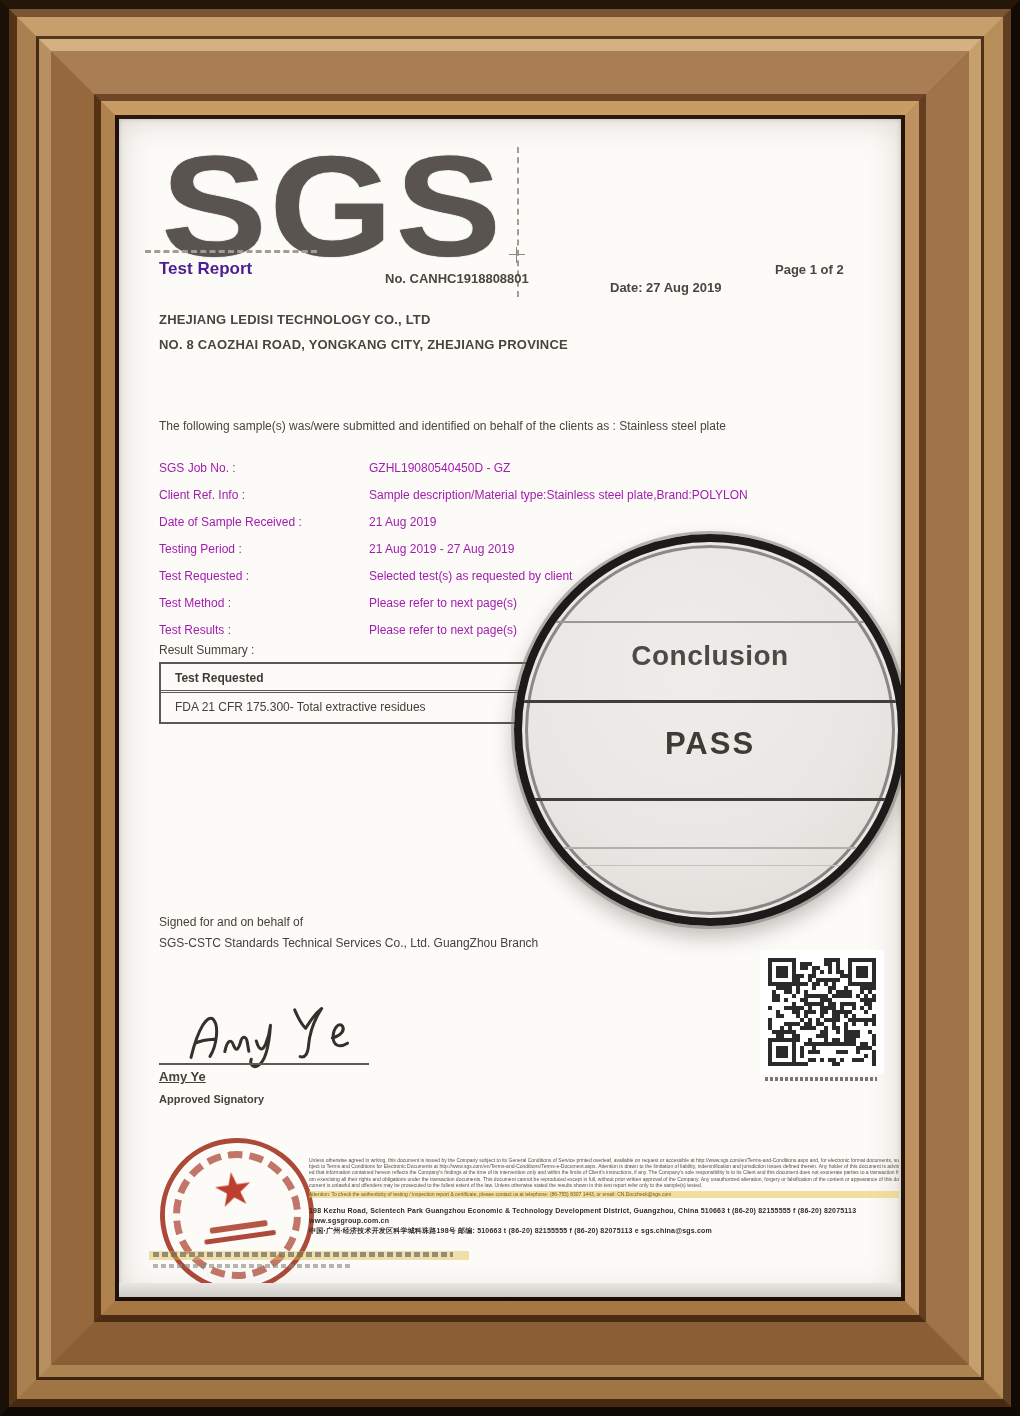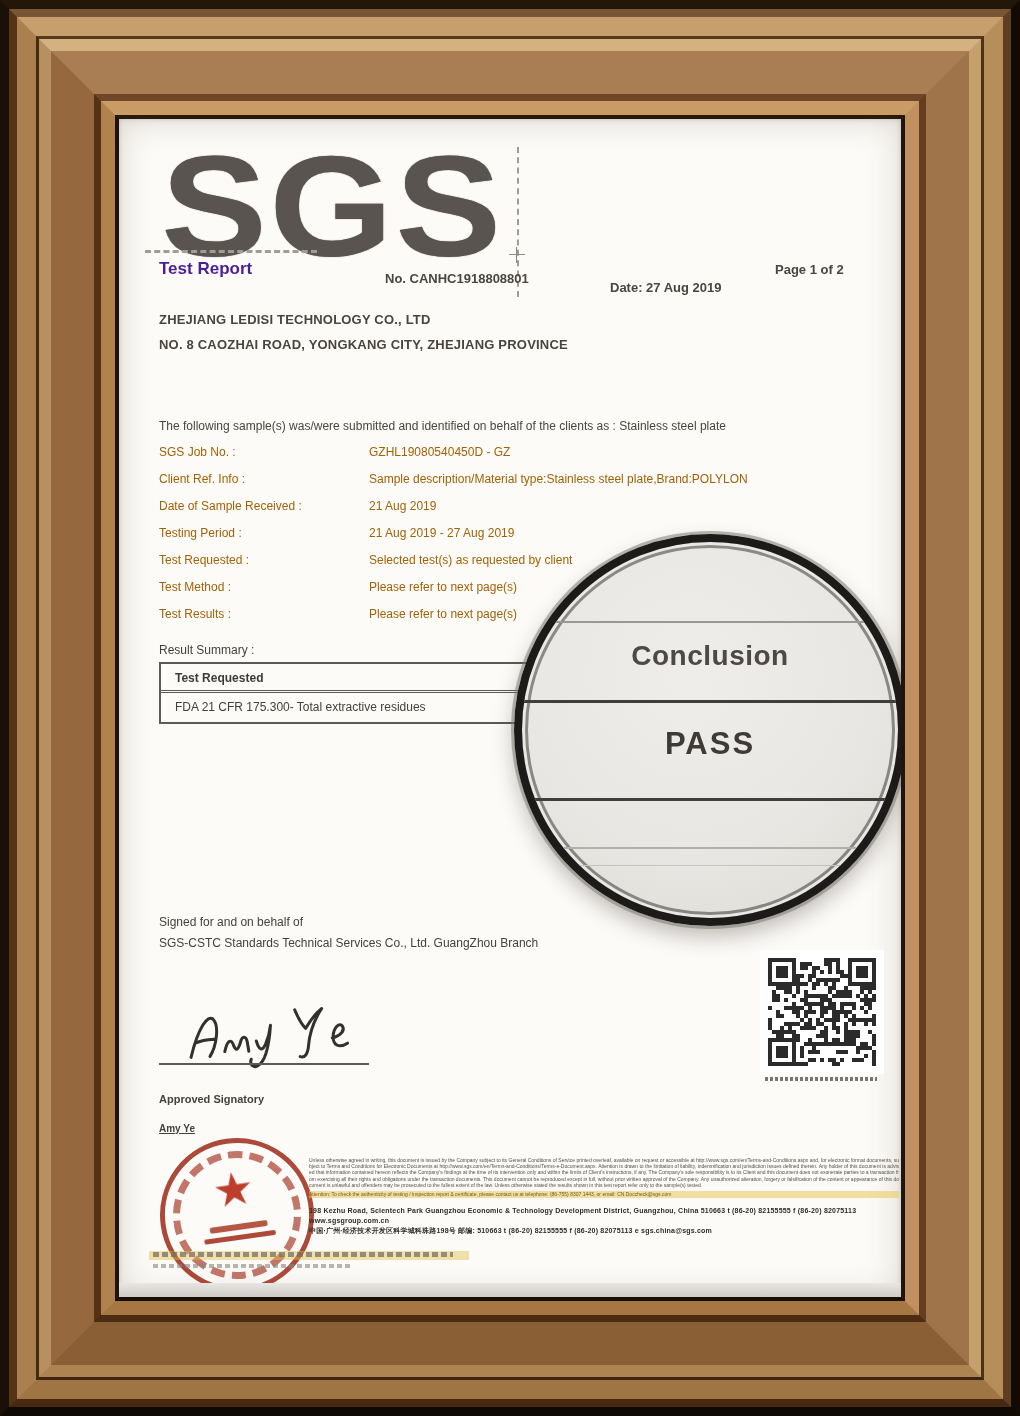--- a/index.html
+++ b/index.html
@@ -53,21 +53,21 @@
   .hdr .date{ position:absolute; left:491px; top:21px; font-weight:bold; color:#4a453f; }
   .hdr .page{ position:absolute; left:656px; top:3px; font-weight:bold; color:#4a453f; }
 
   .client{ position:absolute; left:40px; top:188px; font-size:13px; font-weight:bold;
            color:#4a443e; line-height:25px; letter-spacing:.2px; }
 
   .sample-line{ position:absolute; left:40px; top:300px; width:720px; font-size:12px;
            color:#4a443e; }
 
   
-  .fields{ position:absolute; left:40px; top:320px; width:730px; font-size:12px; color:#a16207; }
+  .fields{ position:absolute; left:40px; top:336px; width:730px; font-size:12px; color:#a21caf; }
   .frow{ display:flex; height:27px; line-height:27px; }
   .frow .lab{ width:210px; flex:none; }
   .frow .val{ flex:1; }
 
   .result-summary{ position:absolute; left:40px; top:524px; font-size:12px; font-weight:normal; color:#45403a; }
 
   
   .rtable{ position:absolute; left:40px; top:543px; width:730px; height:62px;
            border:2px solid #5d5954; border-right-color:#8a8680; }
   .rtable .hrow{ height:29px; line-height:29px; font-weight:bold; font-size:12px;
@@ -91,21 +91,21 @@
   .mag .conclusion{ position:absolute; top:26%; width:100%; text-align:center;
         font-size:28px; font-weight:bold; color:#4d4a46; letter-spacing:.5px; }
   .mag .pass{ position:absolute; top:49%; width:100%; text-align:center;
         font-size:31px; font-weight:bold; color:#3e3b37; letter-spacing:2px; }
 
   
   .signed{ position:absolute; left:40px; top:793px; font-size:12px; color:#46413b; line-height:21px; }
 
   .sig-svg{ position:absolute; left:55px; top:880px; }
   .sig-line{ position:absolute; left:40px; top:944px; width:210px; border-top:2px solid #5d5954; }
-  .sig-name{ position:absolute; left:40px; top:1004px; font-size:10px; font-weight:bold; color:#46413b;text-decoration:underline; }
+  .sig-name{ position:absolute; left:40px; top:950px; font-size:13px; font-weight:bold; color:#46413b;text-decoration:underline; }
   .sig-title{ position:absolute; left:40px; top:974px; font-size:11px; font-weight:bold; color:#46413b; }
 
   
   .qr{ position:absolute; left:641px; top:831px; width:124px; height:124px; background:#fff; }
   .qr-caption{ position:absolute; left:646px; top:958px; width:112px; height:4px;
         background:repeating-linear-gradient(90deg,#7a756f 0 3px,transparent 3px 5px); }
 
   
   .stamp{ position:absolute; left:41px; top:1019px; width:154px; height:154px;
         transform:rotate(-8deg); opacity:.92; }

